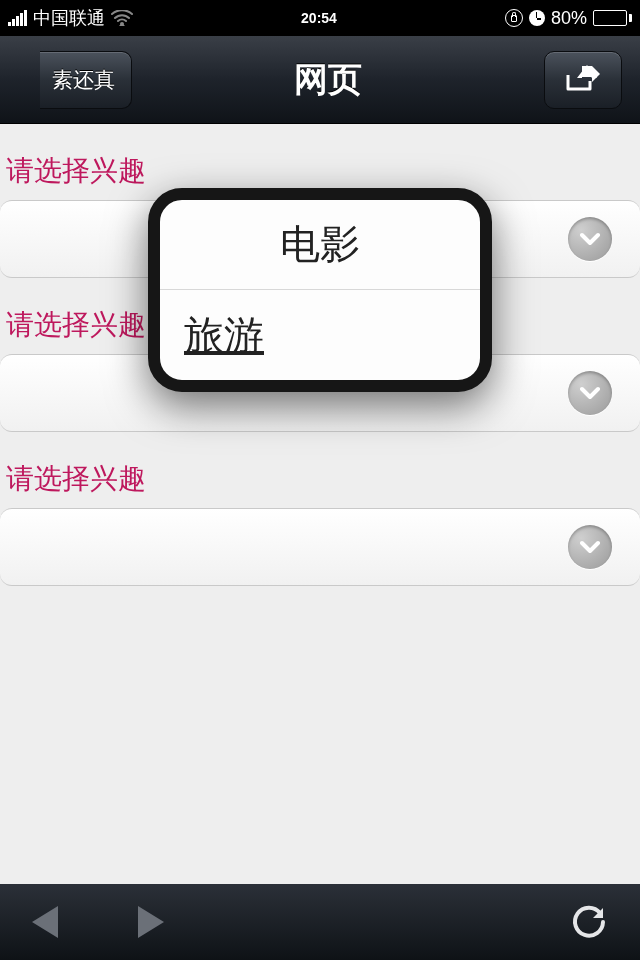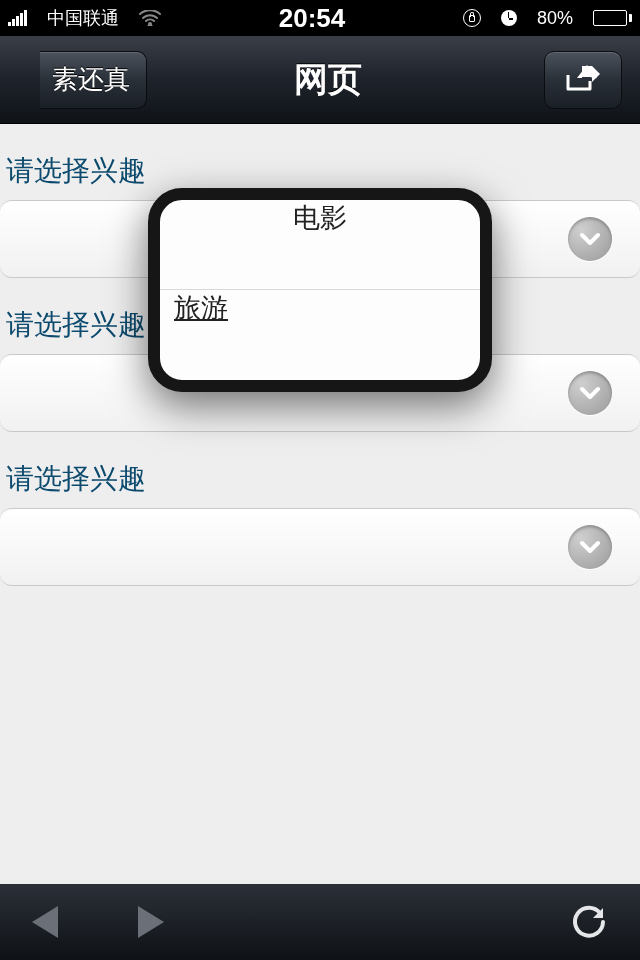--- a/index.html
+++ b/index.html
@@ -24,27 +24,27 @@
     display: flex;
     align-items: center;
     padding: 0 8px;
     font-size: 18px;
     font-weight: 500;
   }
   .statusbar .left,
   .statusbar .right {
     display: flex;
     align-items: center;
-    gap: 20px;
+    gap: 6px;
   }
   .statusbar .center {
     flex: 1;
     text-align: center;
     font-weight: 700;
-    font-size: 26px;
+    font-size: 14px;
   }
   .signal-icon {
     display: flex;
     align-items: flex-end;
     gap: 1px;
     height: 16px;
   }
   .signal-icon span {
     width: 3px;
     background: #fff;
@@ -125,21 +125,21 @@
     height: 58px;
     display: flex;
     align-items: center;
     background: linear-gradient(#4b525c, #2a3038 50%, #1a1f26);
     color: #fff;
     border: 1px solid #0a0c0f;
     border-left: none;
     border-radius: 0 10px 10px 0;
     padding: 0 16px 0 12px;
     margin-left: 22px;
-    font-size: 26px;
+    font-size: 21px;
     text-shadow: 0 -1px 0 #000;
     box-shadow: inset 0 1px 0 rgba(255,255,255,0.15);
   }
   .nav-back::before {
     content: "";
     position: absolute;
     left: -20px;
     top: 3px;
     width: 40px;
     height: 40px;
@@ -166,21 +166,21 @@
 
   
   .content {
     height: calc(960px - 36px - 88px - 76px);
     background: #eeeeee;
     overflow-y: auto;
     padding-top: 24px;
   }
   .field-label {
     font-size: 28px;
-    color: #0c4a6e;
+    color: #be185d;
     padding: 4px 6px 10px;
     font-family: Liberation Serif, serif;
   }
   .select-row {
     height: 78px;
     background: linear-gradient(#ffffff, #f1f1f1);
     border: 1px solid #c9c9c9;
     border-left: none;
     border-right: none;
     border-radius: 12px;
@@ -236,22 +236,23 @@
     background: #fdfdfd;
     border: 12px solid #161616;
     border-radius: 34px;
     box-shadow: 0 14px 40px rgba(0,0,0,0.55);
     overflow: hidden;
     pointer-events: auto;
   }
   .picker-item {
     height: 90px;
     display: flex;
-    padding: 0 14px;
-    font-size: 27px;
+    align-items: center;
+    padding: 0 24px;
+    font-size: 40px;
     color: #222;
     border-bottom: 1px solid #d8d8d8;
   }
   .picker-item:last-child { border-bottom: none; text-decoration: underline; }
   .picker-item.center { justify-content: center; }
   .picker-item.selected {
     background: linear-gradient(#f5f8fb, #eaf0f5);
     border-top: 2px solid #5b86b9;
     border-bottom: 2px solid #5b86b9;
     box-shadow: inset 0 0 18px rgba(91,134,185,0.35);

